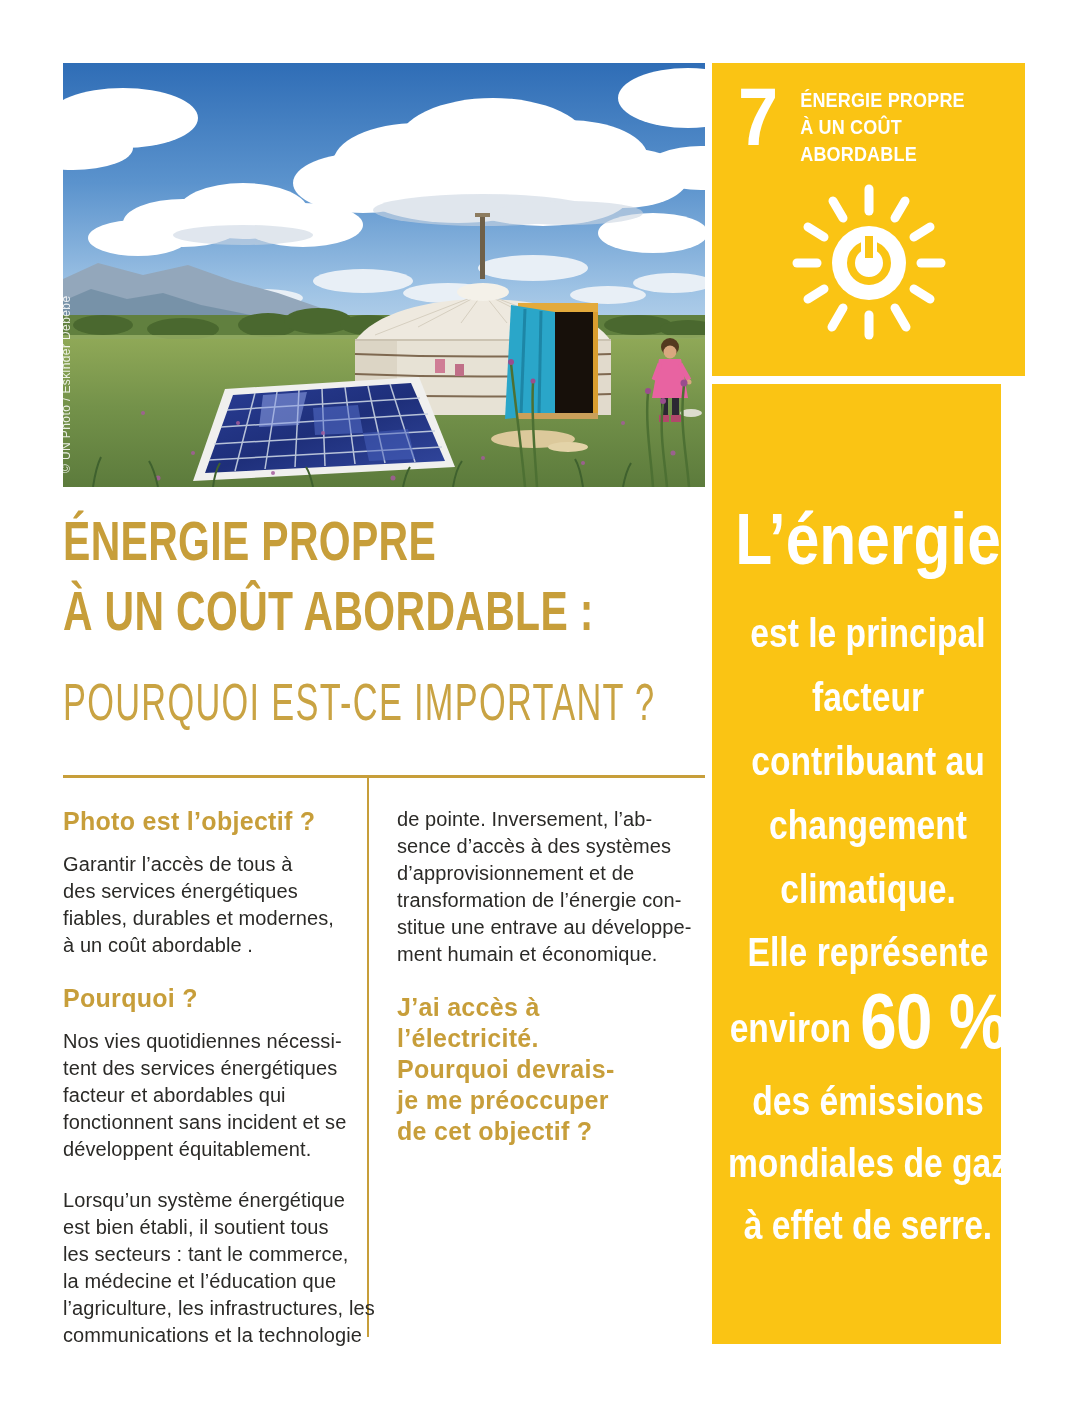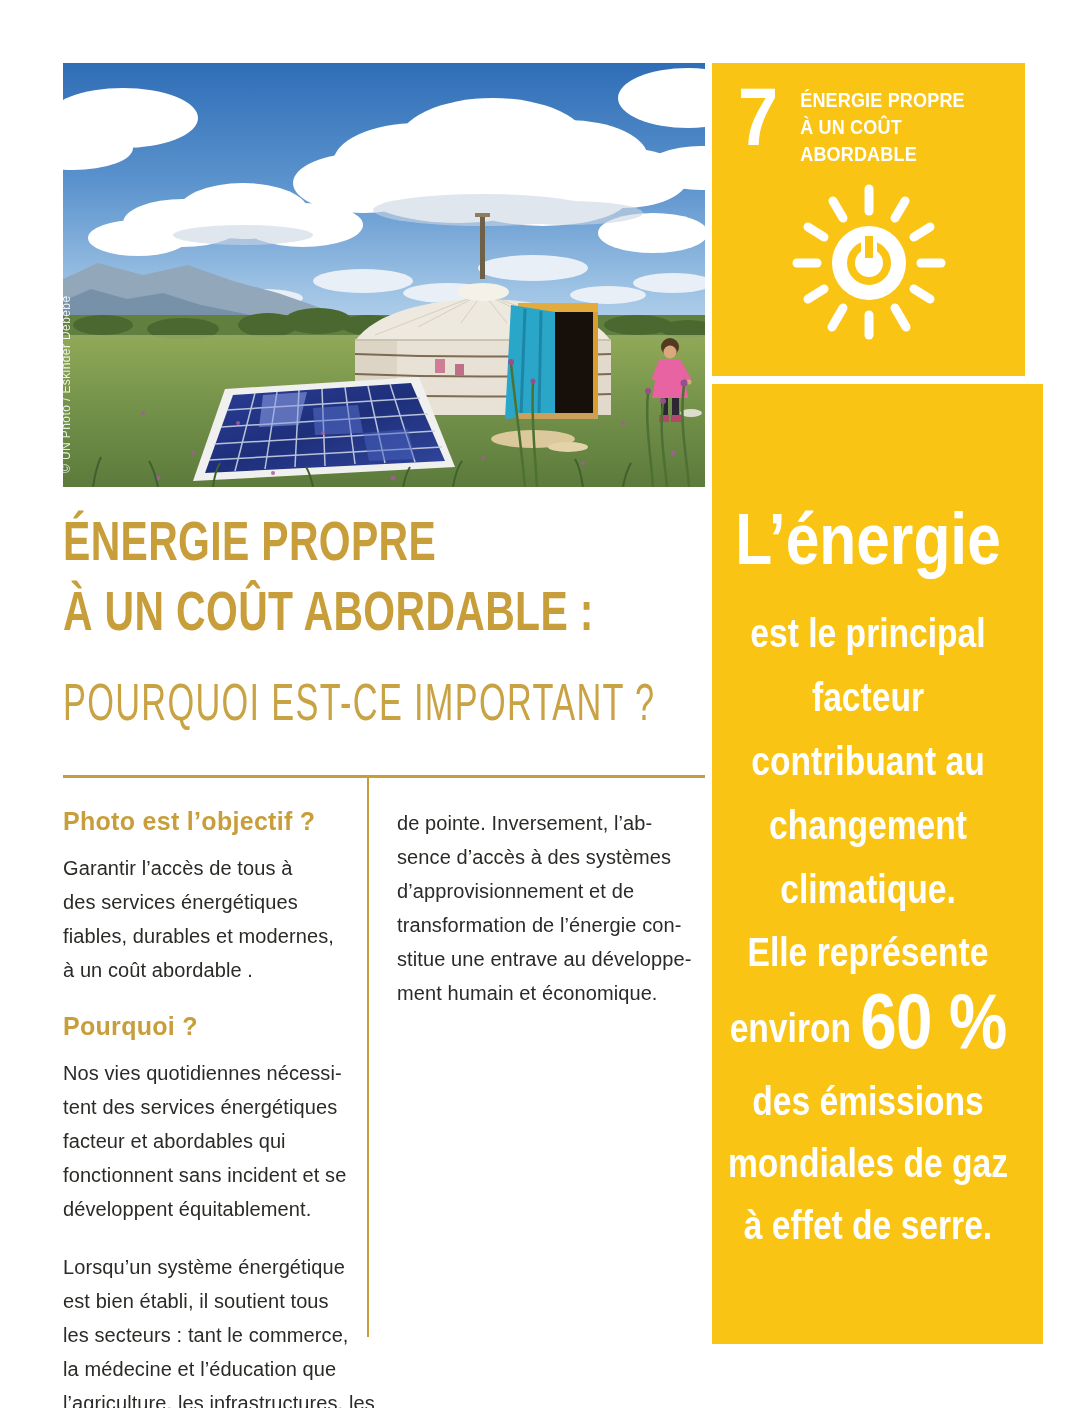--- a/index.html
+++ b/index.html
@@ -20,21 +20,21 @@
 
   
   .badge{position:absolute;left:712px;top:63px;width:313px;height:313px;background:var(--yellow);color:#fff;}
   .badge-head{display:flex;align-items:flex-start;padding:16px 14px 0 26px;}
   .badge-number{font-size:82px;font-weight:bold;line-height:.92;transform:scaleX(.88);transform-origin:left top;}
   .badge-title{font-weight:bold;font-size:20px;line-height:27px;letter-spacing:.2px;
         white-space:pre;transform:scaleX(.9);transform-origin:left top;padding:8px 0 0 18px;}
   .badge-icon{position:absolute;left:50%;top:120px;transform:translateX(-50%);}
 
   
-  .sidebar{position:absolute;left:712px;top:384px;width:331px;height:960px;background:var(--yellow);
+  .sidebar{position:absolute;left:712px;top:384px;width:289px;height:960px;background:var(--yellow);
         color:#fff;overflow:hidden;}
   .sidebar-inner{width:372px;margin-left:-30px;padding-top:118px;transform:scaleX(.84);
         transform-origin:center top;font-weight:bold;text-align:center;}
   .sb-headline{font-size:72px;line-height:1.04;margin-bottom:24px;}
   .sb-body{font-size:40px;line-height:64px;white-space:pre;}
   .sb-statintro{font-size:40px;line-height:54px;margin-top:4px;}
   .sb-statline{font-size:40px;line-height:84px;white-space:nowrap;}
   .sb-statline .big{font-size:78px;vertical-align:-6px;letter-spacing:-1px;}
   .sb-body2{font-size:40px;line-height:62px;white-space:pre;}
 
@@ -48,21 +48,21 @@
   
   .rule{position:absolute;left:63px;top:775px;width:642px;height:3px;background:var(--gold);}
   .col-divider{position:absolute;left:367px;top:777px;width:2px;height:560px;background:var(--gold);}
 
   
   .col{position:absolute;top:806px;color:var(--ink);}
   .col-left{left:63px;width:300px;}
   .col-right{left:397px;width:312px;}
   .col h3{margin:0 0 14px;color:var(--gold);font-size:25px;line-height:31px;letter-spacing:.3px;white-space:pre;}
   .col h3.h-later{}
-  .col p{margin:0 0 24px;font-size:20px;line-height:34px;letter-spacing:.1px;white-space:pre;}
+  .col p{margin:0 0 24px;font-size:20px;line-height:27px;letter-spacing:.1px;white-space:pre;}
 </style>
 </head>
 <body>
 
 <div class="page">
 
   <div class="photo">
     <svg viewBox="0 0 642 424" preserveAspectRatio="none">
       <defs>
         <linearGradient id="sky" x1="0" y1="0" x2="0" y2="1">
@@ -320,20 +320,25 @@
 communications et la technologie</p>
   </div>
 
   <div class="col col-right">
     <p>de pointe. Inversement, l’ab-
 sence d’accès à des systèmes
 d’approvisionnement et de
 transformation de l’énergie con-
 stitue une entrave au développe-
 ment humain et économique.</p>
+    <h3 class="h-later">J’ai accès à
+l’électricité.
+Pourquoi devrais-
+je me préoccuper
+de cet objectif ?</h3>
   </div>
 
   <div class="sidebar">
     <div class="sidebar-inner">
       <div class="sb-headline">L’énergie</div>
       <div class="sb-body">est le principal
 facteur
 contribuant au
 changement
 climatique.</div>

